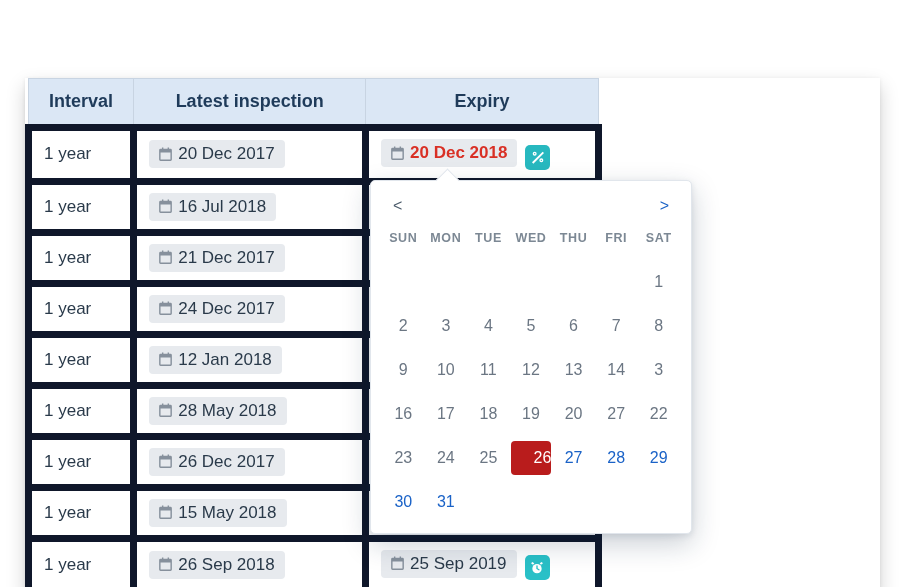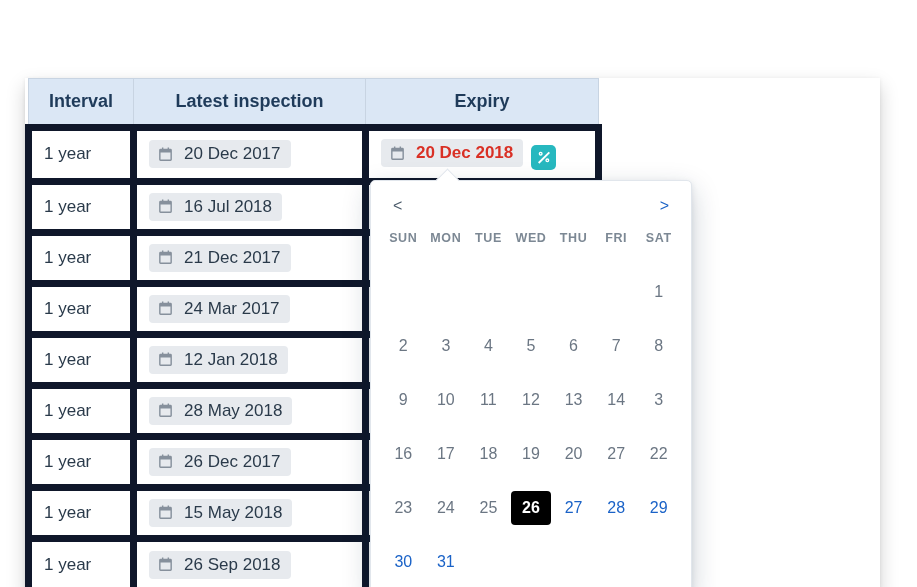--- a/index.html
+++ b/index.html
@@ -40,21 +40,21 @@
     vertical-align: middle;
     white-space: nowrap;
   }
   th:nth-child(1), td:nth-child(1) { width: 106px; }
   th:nth-child(2), td:nth-child(2) { width: 236px; }
   th:nth-child(3), td:nth-child(3) { width: 235px; margin-top: 8px; }
 
   .chip {
     display: inline-flex;
     align-items: center;
-    gap: 10px;
+    gap: 4px;
     background: #e7eaee;
     border-radius: 4px;
     padding: 4px 10px 4px 8px;
     color: #2a3a4a;
     font-size: 17px;
     cursor: pointer;
   }
   .chip.red { color: #d93025; font-weight: 600; padding-left: 8px; }
 
   .cal-icon {
@@ -119,43 +119,44 @@
   }
   .dp-nav.right { color: #1a62c7; }
   .dp-title {
     font-weight: 700;
     font-size: 18px;
     color: #1b2733;
   }
   .dp-grid {
     display: grid;
     grid-template-columns: repeat(7, 1fr);
-    gap: 20px 2px;
+    gap: 10px 2px;
     text-align: center;
   }
   .dow {
     font-size: 12.5px;
     font-weight: 700;
     color: #7c8894;
     letter-spacing: 0.6px;
     padding: 6px 0 10px 0;
   }
   .day {
     font-size: 16px;
     color: #6b7683;
     padding: 8px 0;
     border-radius: 4px;
     cursor: pointer;
   }
   .day.empty { cursor: default; }
   .day.blue { color: #1a62c7; }
   .day.sel {
-    background: #000000;
+    background: #b91c1c;
     color: #fff;
-    font-weight: 700;
+    font-weight: 400;
+    text-align: right;
   }
 </style>
 </head>
 <body>
 
 <div class="card">
   <table>
     <thead>
       <tr>
         <th>Interval</th>
@@ -212,21 +213,21 @@
           <td></td>
         </tr>
         <tr>
           <td>1 year</td>
           <td><span class="chip">
               <span class="cal-icon">
                 <svg viewBox="0 0 24 24" width="17" height="17" fill="#86909c">
                   <path d="M7 2h2v2h6V2h2v2h2a2 2 0 0 1 2 2v13a2 2 0 0 1-2 2H5a2 2 0 0 1-2-2V6a2 2 0 0 1 2-2h2V2zm12 7H5v10h14V9z"></path>
                 </svg>
               </span>
-              <span>24 Mar 2017</span>
+              <span>24 Dec 2017</span>
             </span></td>
           <td></td>
         </tr>
         <tr>
           <td>1 year</td>
           <td><span class="chip">
               <span class="cal-icon">
                 <svg viewBox="0 0 24 24" width="17" height="17" fill="#86909c">
                   <path d="M7 2h2v2h6V2h2v2h2a2 2 0 0 1 2 2v13a2 2 0 0 1-2 2H5a2 2 0 0 1-2-2V6a2 2 0 0 1 2-2h2V2zm12 7H5v10h14V9z"></path>
                 </svg>

